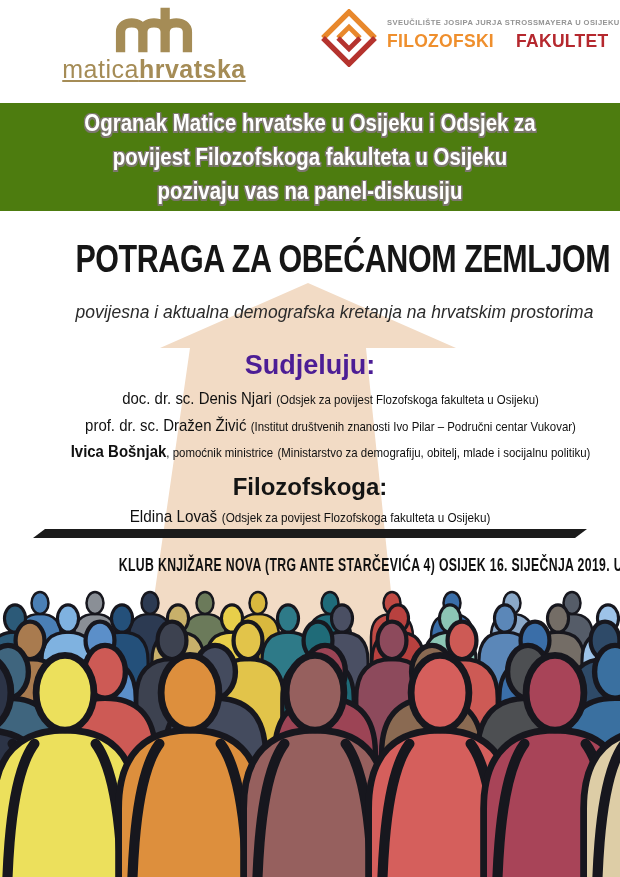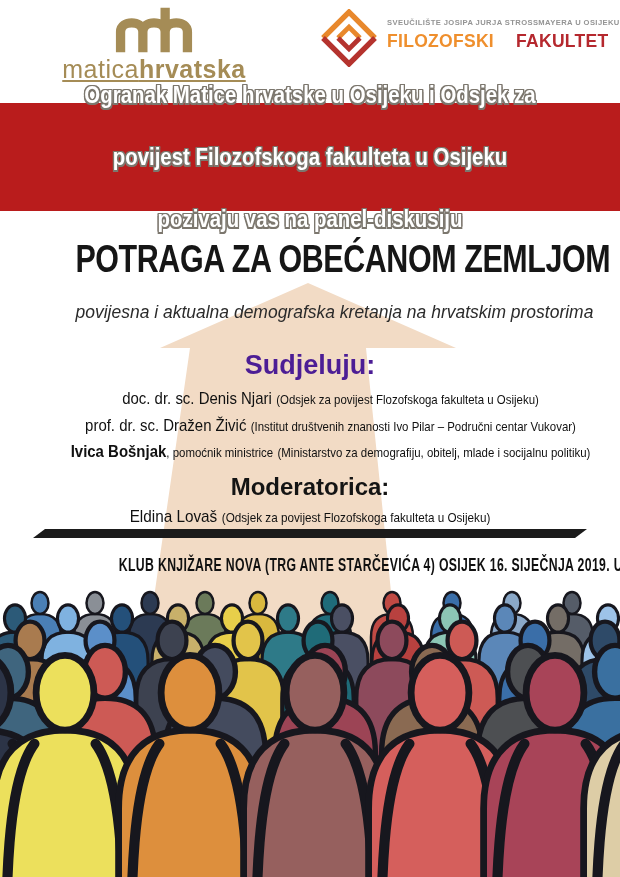--- a/index.html
+++ b/index.html
@@ -78,21 +78,21 @@
           <path d="M 8 -8 L 8 8 L -8 8" fill="none" stroke="#b5332e" stroke-width="5"></path>
         </g>
       </svg>
       <div class="ff-text">
         <div class="ff-line1">SVEUČILIŠTE JOSIPA JURJA STROSSMAYERA U OSIJEKU</div>
         <div class="ff-line2"><span class="orange">FILOZOFSKI</span><span class="red">FAKULTET</span></div>
       </div>
     </div>
   </div>
 
-  <div class="banner" style="background: #b91c1c; gap: 28px;">
+  <div class="banner" style="background: #4d7c0f;">
     <span class="banner-line">Ogranak Matice hrvatske u Osijeku i Odsjek za</span>
     <span class="banner-line">povijest Filozofskoga fakulteta u Osijeku</span>
     <span class="banner-line">pozivaju vas na panel-diskusiju</span>
   </div>
 
   <svg class="arrow-svg" width="620" height="666" viewBox="0 0 620 666">
     <polygon points="308,72 456,137 366,137 398,449 404,666 140,666 145,449 190,137 160,137" fill="#f2dbc5"></polygon>
   </svg>
 
   <div class="title"><span>POTRAGA ZA OBEĆANOM ZEMLJOM</span></div>
@@ -104,21 +104,21 @@
       <span class="p-name">doc. dr. sc. Denis Njari</span><span class="p-role"></span><span class="p-aff">(Odsjek za povijest Flozofskoga fakulteta u Osijeku)</span>
     </div>
     <div class="p-line">
       <span class="p-name">prof. dr. sc. Dražen Živić</span><span class="p-role"></span><span class="p-aff">(Institut društvenih znanosti Ivo Pilar – Područni centar Vukovar)</span>
     </div>
     <div class="p-line">
       <span class="p-name bold-name">Ivica Bošnjak</span><span class="p-role">, pomoćnik ministrice</span><span class="p-aff">(Ministarstvo za demografiju, obitelj, mlade i socijalnu politiku)</span>
     </div>
   </div>
 
-  <div class="moderatorica">Moderatorica:</div>
+  <div class="moderatorica">Filozofskoga:</div>
   <div class="mod-line">
     <span class="p-name">Eldina Lovaš</span><span class="p-aff">(Odsjek za povijest Flozofskoga fakulteta u Osijeku)</span>
   </div>
 
   <div class="bar" style="background: rgb(27, 27, 27);"></div>
   <div class="venue"><span>KLUB KNJIŽARE NOVA (TRG ANTE STARČEVIĆA 4) OSIJEK 16. SIJEČNJA 2019. U 18 SATI</span></div>
 
   <svg id="crowd" class="crowd-svg" width="620" height="290" viewBox="0 0 620 290">
     <defs>
       <g id="person">

